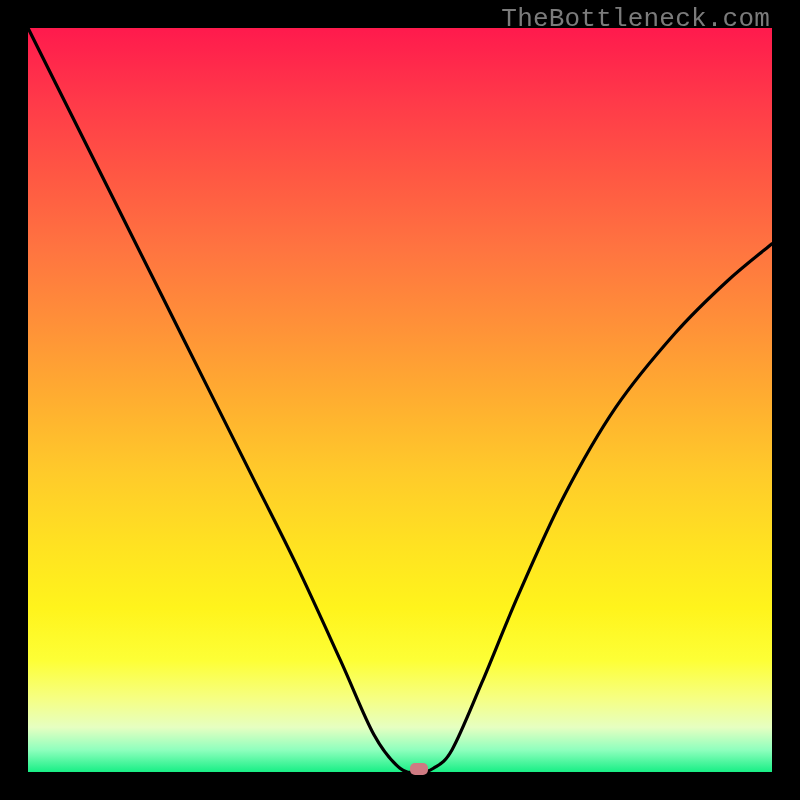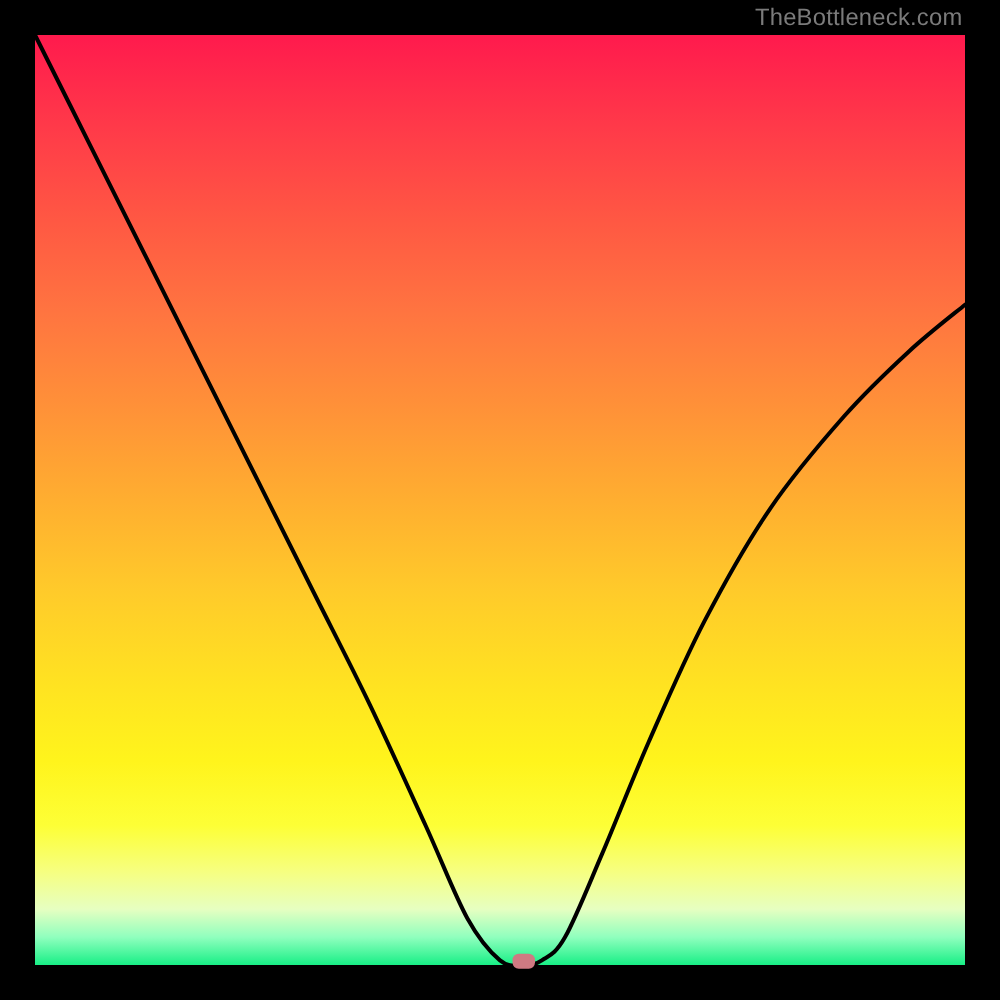--- a/index.html
+++ b/index.html
@@ -40,24 +40,25 @@
       #e6ffc1 94%,
       #90ffbe 97%,
       #18ef86 100%
     );
   }
   .watermark {
     position: absolute;
     top: 4px;
     right: 30px;
     color: #7b7b7b;
-    font-size: 19px;
+    font-size: 26px;
     font-weight: 500;
     letter-spacing: 0.2px;
     user-select: none;
+    font-family: Liberation Mono, monospace;
   }
   svg.curve-layer {
     position: absolute;
     left: 0;
     top: 0;
     width: 744px;
     height: 744px;
     overflow: visible;
   }
   .marker {

